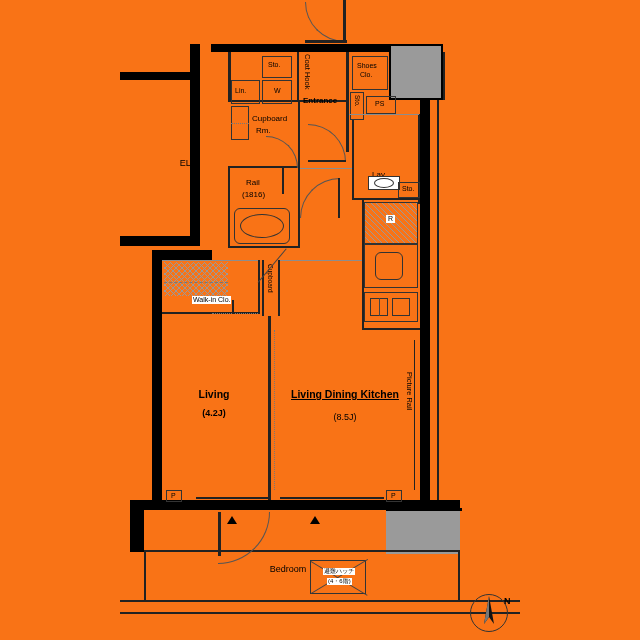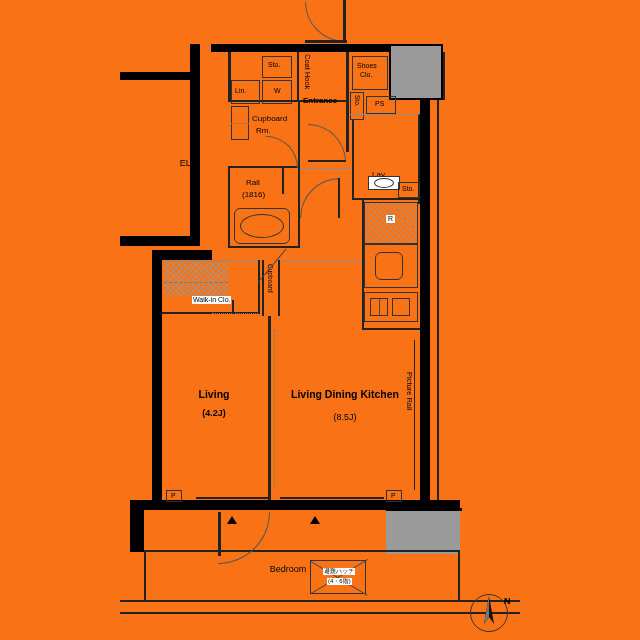--- a/index.html
+++ b/index.html
@@ -265,21 +265,21 @@
   <div class="thin" style="left:278px; top:260px; width:2px; height:56px;"></div>
   <div class="vert" style="left:266px; top:264px; font-size:6.5px;">Cupboard</div>
   <div class="line" style="left:258px; top:282px; width:44px; height:1px; transform:rotate(-50deg); transform-origin:left center;"></div>
 
   <div class="thin" style="left:268px; top:316px; width:3px; height:184px;"></div>
   <div class="dotv" style="left:274px; top:330px; height:160px;"></div>
 
   <div class="lab big b ctr" style="left:214px; top:388px;">Living</div>
   <div class="lab ctr" style="left:214px; top:408px;font-weight:bold;">(4.2J)</div>
 
-  <div class="lab big b ctr" style="left:345px; top:388px;">Living Dining Kitchen</div>
+  <div class="lab big b ctr" style="left:345px; top:388px;text-decoration:underline;">Living Dining Kitchen</div>
   <div class="lab ctr" style="left:345px; top:412px;">(8.5J)</div>
 
   <div class="lab ctr" style="left:156px; top:158px;margin-left:32px;">ELV</div>
 
   <div class="lab ctr" style="left:288px; top:564px;">Bedroom</div>
 
   <div class="box" style="left:166px; top:490px; width:16px; height:12px;"></div>
   <div class="lab tiny" style="left:171px; top:492px;">P</div>
   <div class="box" style="left:386px; top:490px; width:16px; height:12px;"></div>
   <div class="lab tiny" style="left:391px; top:492px;">P</div>

